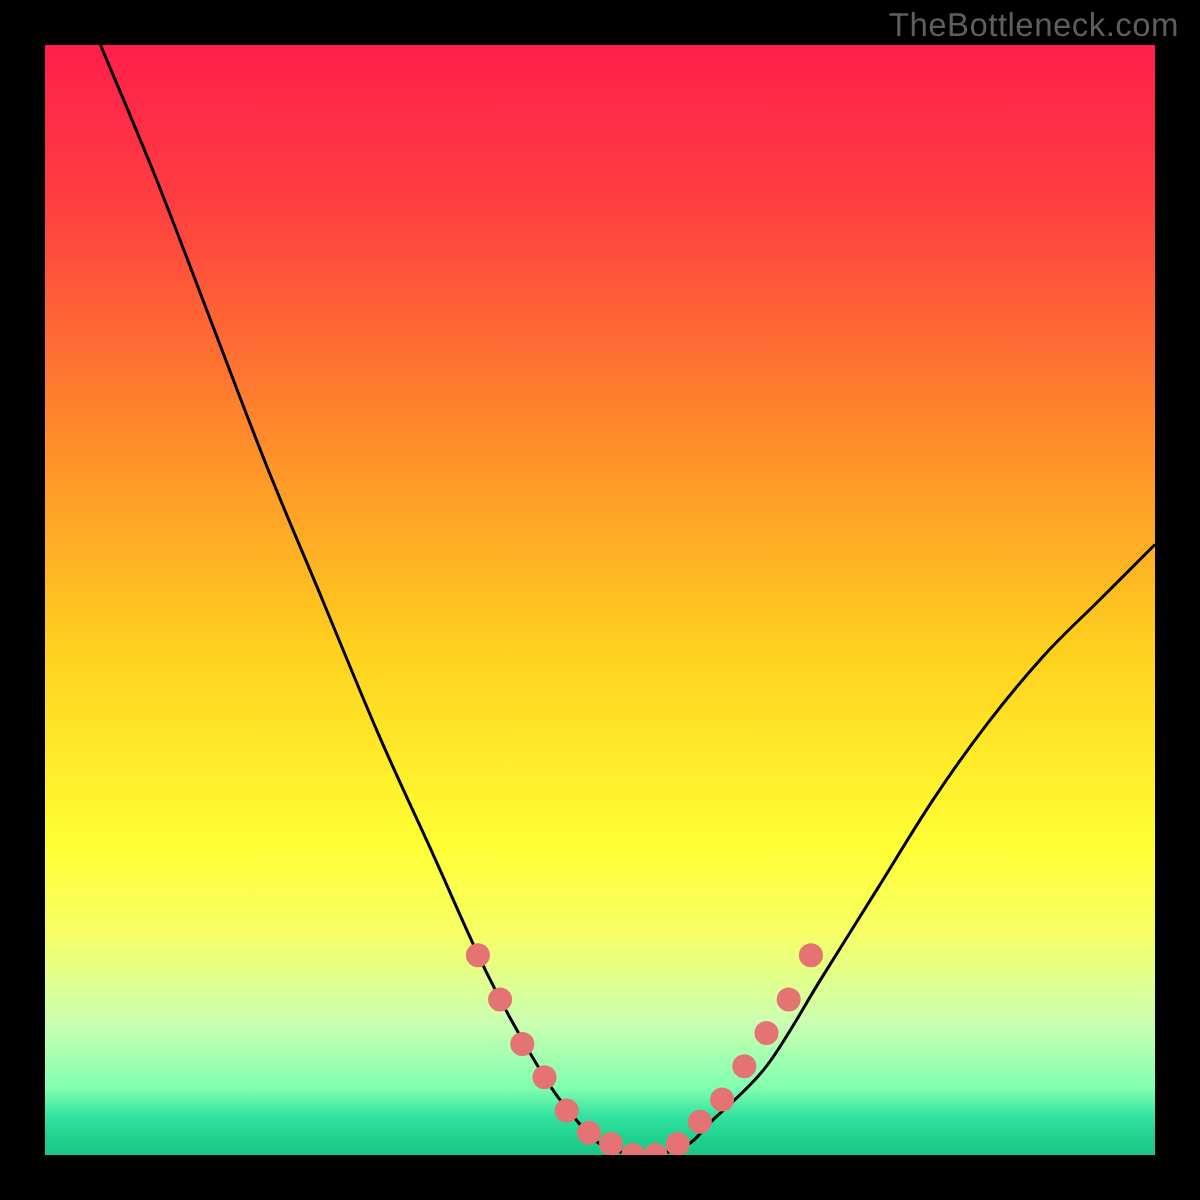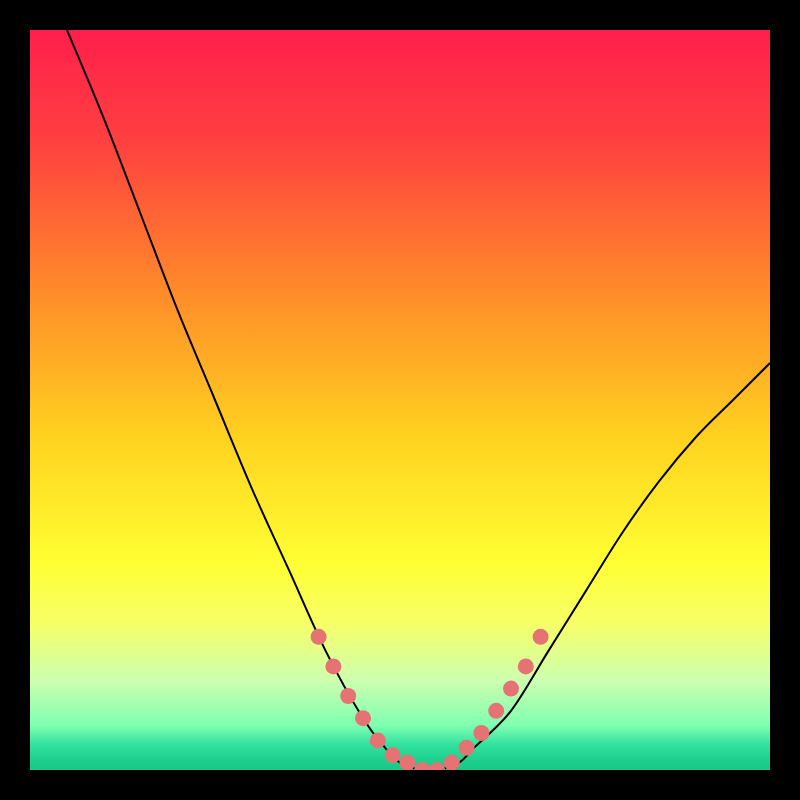--- a/index.html
+++ b/index.html
@@ -95,14 +95,15 @@
           <circle cx="451.4" cy="703.0" r="8" fill="#e57373"></circle>
           <circle cx="466.2" cy="680.8" r="8" fill="#e57373"></circle>
           <circle cx="481.0" cy="658.6" r="8" fill="#e57373"></circle>
           <circle cx="495.8" cy="636.4" r="8" fill="#e57373"></circle>
           <circle cx="510.6" cy="606.8" r="8" fill="#e57373"></circle>
         </g>
     </svg>
 
   </div>
 
+  <div class="watermark">TheBottleneck.com</div>
 
 </div>
 
 </body></html>

